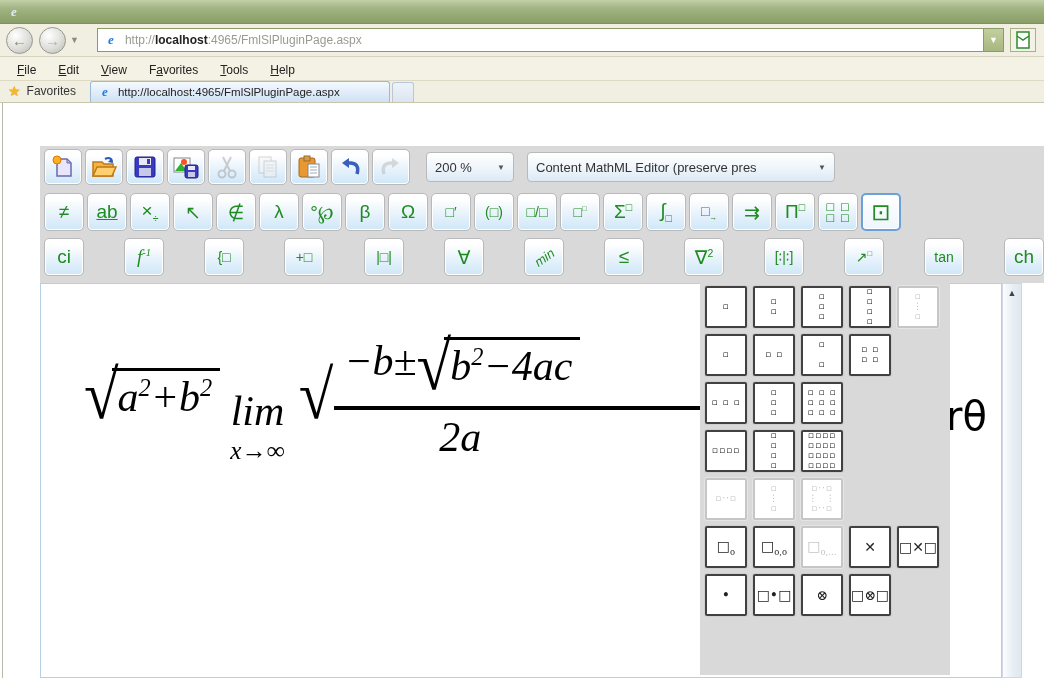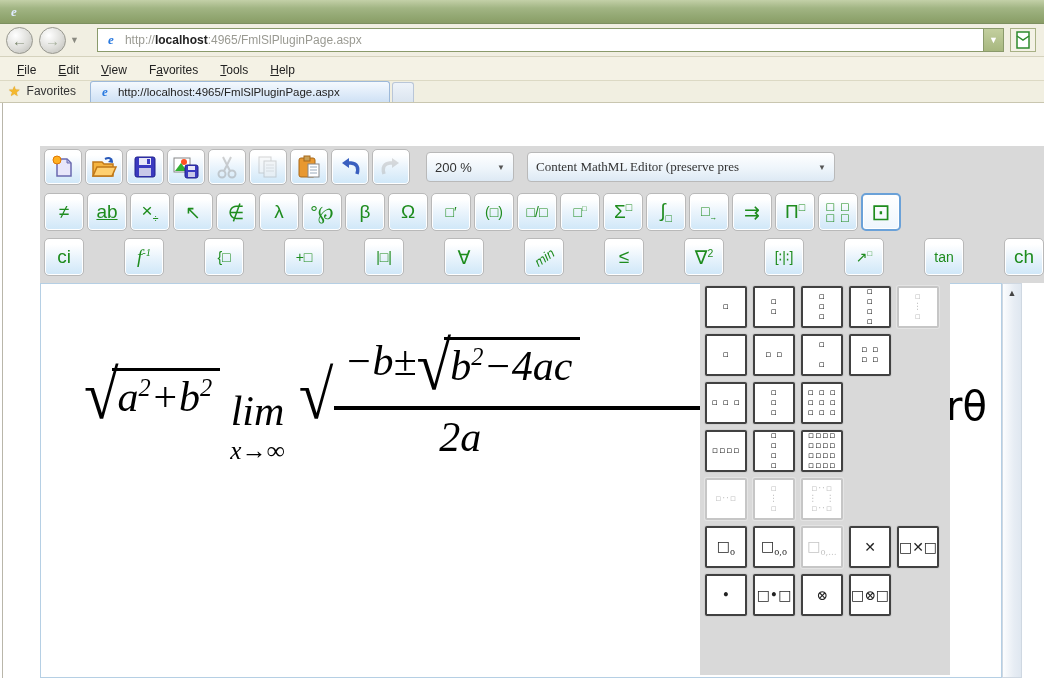--- a/index.html
+++ b/index.html
@@ -63,21 +63,21 @@
   .fbtn, .sym { background:linear-gradient(#ffffff 15%, #eaf4fc 50%, #cfe7f8);
     border:1px solid #b9b9b9; border-radius:5px; box-shadow:inset 0 0 0 1px #fff;
     display:flex; align-items:center; justify-content:center; }
   .fbtn { width:38px; height:36px; margin-right:3px; }
   .fbtn.disabled svg, .fbtn.disabled span { opacity:.45; filter:grayscale(1); }
   .combo { height:30px; background:linear-gradient(#ffffff,#eef5fb 55%,#dde9f4);
     border:1px solid #b9b9b9; border-radius:4px; display:flex; align-items:center;
     font-size:13px; color:#333; padding:0 8px; margin-left:13px; }
   .combo .caret { font-size:8px; color:#555; margin-left:auto; padding-left:8px; }
   .combo.zoom { width:88px; }
-  .combo.mode { width:308px; white-space:nowrap; overflow:hidden;font-family:Liberation Serif, serif; }
+  .combo.mode { width:308px; white-space:nowrap; overflow:hidden; }
 
   .sym { width:40px; height:38px; margin-right:3px; color:#1e8c1e;
     font-size:19px; font-family:"Liberation Sans", sans-serif; }
   .sym .glabel sup, .sym .glabel sub { font-size:.55em; }
   .sym.sm .glabel { font-size:14px; }
   .sym.big .glabel { font-size:23px; }
   .sym.u .glabel { text-decoration:underline; }
   .sym.rot .glabel { transform:rotate(-35deg); font-size:13px; font-style:italic; display:inline-block; }
   .sym.ser .glabel { font-family:"Liberation Serif", serif; font-style:italic; }
   .sym.sel { border:2px solid #6aa1d8; background:linear-gradient(#ffffff,#eef6fd); }
@@ -101,21 +101,21 @@
   .rs { font-style:normal; font-size:1.5em; line-height:1; position:relative; top:-4px;
         margin-right:-7px; transform:scaleY(1.1); }
   .rb { border-top:3px solid #000; padding:2px 8px 0 6px; }
   .limwrap { display:inline-flex; flex-direction:column; align-items:center; margin:52px 14px 0 10px; }
   .limunder { font-size:.6em; line-height:1; margin-top:3px; }
   .frac { display:inline-flex; flex-direction:column; margin-left:8px; }
   .num { display:inline-flex; align-items:flex-start; border-bottom:4px solid #000;
          padding:0 150px 6px 10px; }
   .num .rad .rs { top:-2px; }
   .den { align-self:center; margin-top:3px; transform:translateX(-72px); }
-  .eqtail { position:absolute; left:946px; top:280px; z-index:2;
+  .eqtail { position:absolute; left:946px; top:290px; z-index:2;
     font-family:"DejaVu Sans", sans-serif; font-size:40px; color:#000; }
 
   
   .panel { position:absolute; left:700px; top:180px; width:250px; height:392px;
     background:#d9d9d9; z-index:4; }
   .prow { height:48px; display:flex; align-items:center; padding-left:2px; }
   .pbtn { width:42px; height:42px; margin:0 3px; background:#fff; border:2px solid #414141;
     border-radius:2px; box-shadow:0 0 0 1px #cfcfcf; display:flex; align-items:center; justify-content:center;
     color:#222; font-family:"DejaVu Serif", serif; font-size:14px; }
   .pbtn .ggrid { color:#222; }

